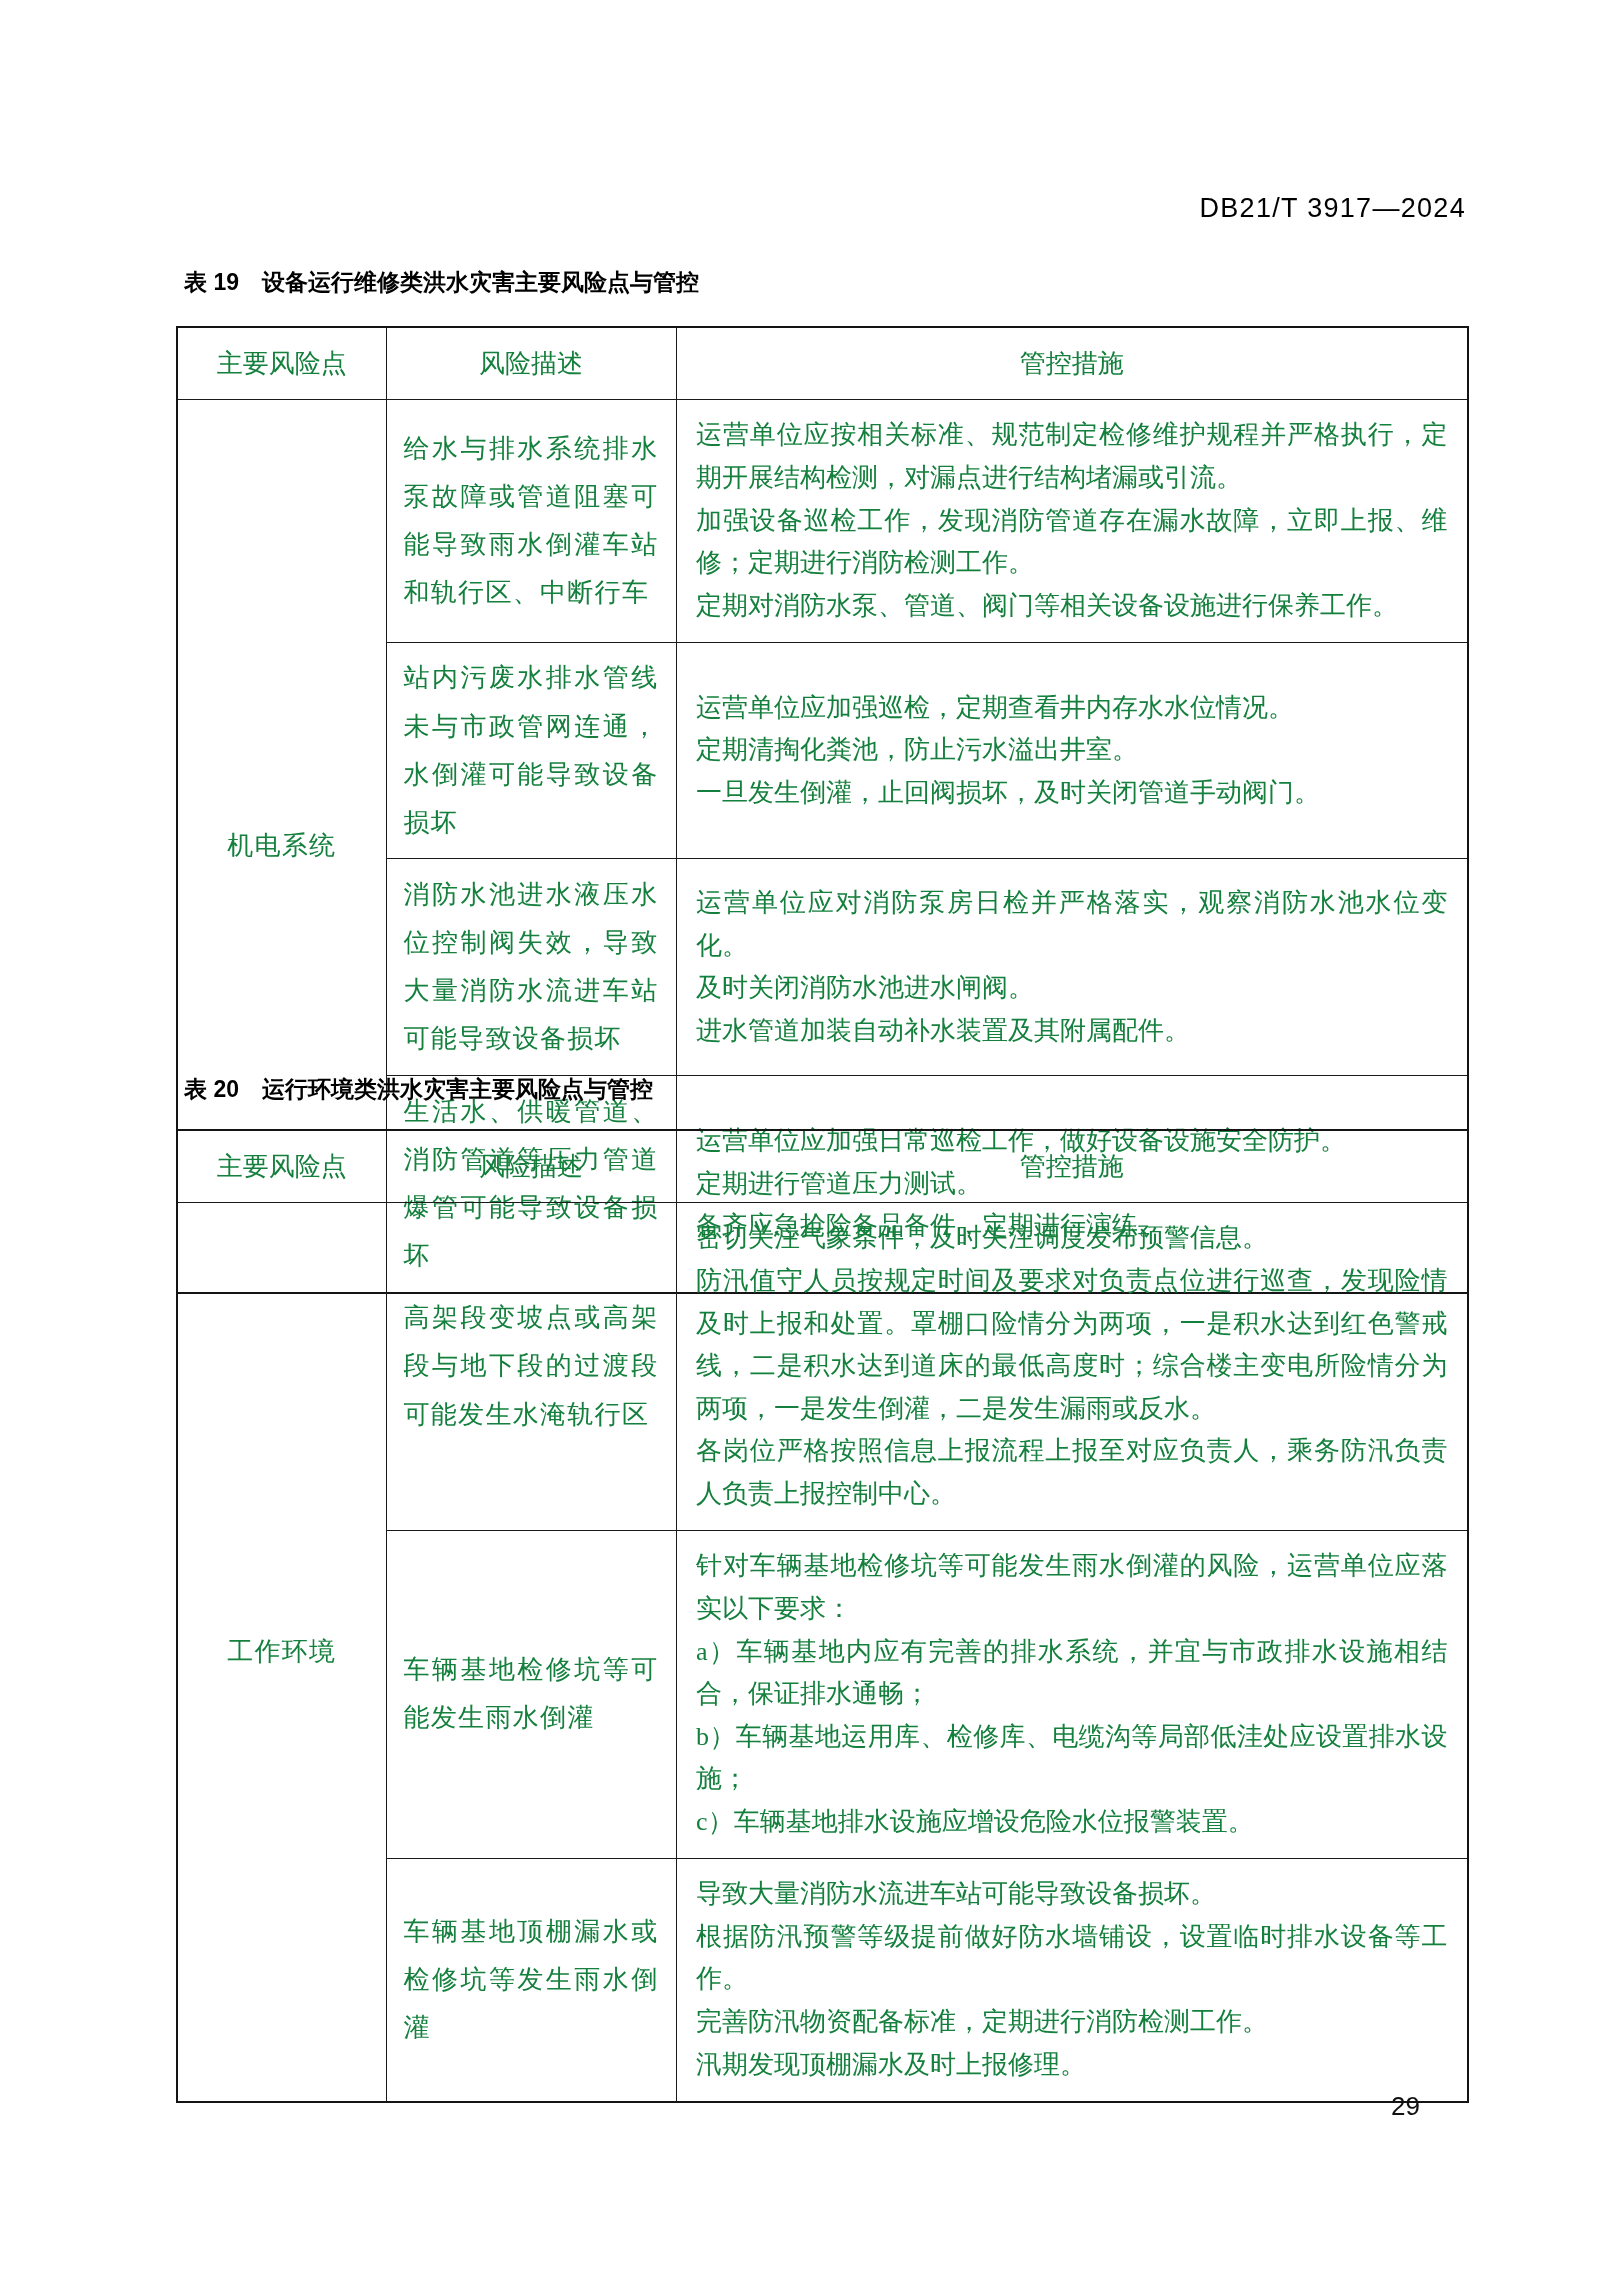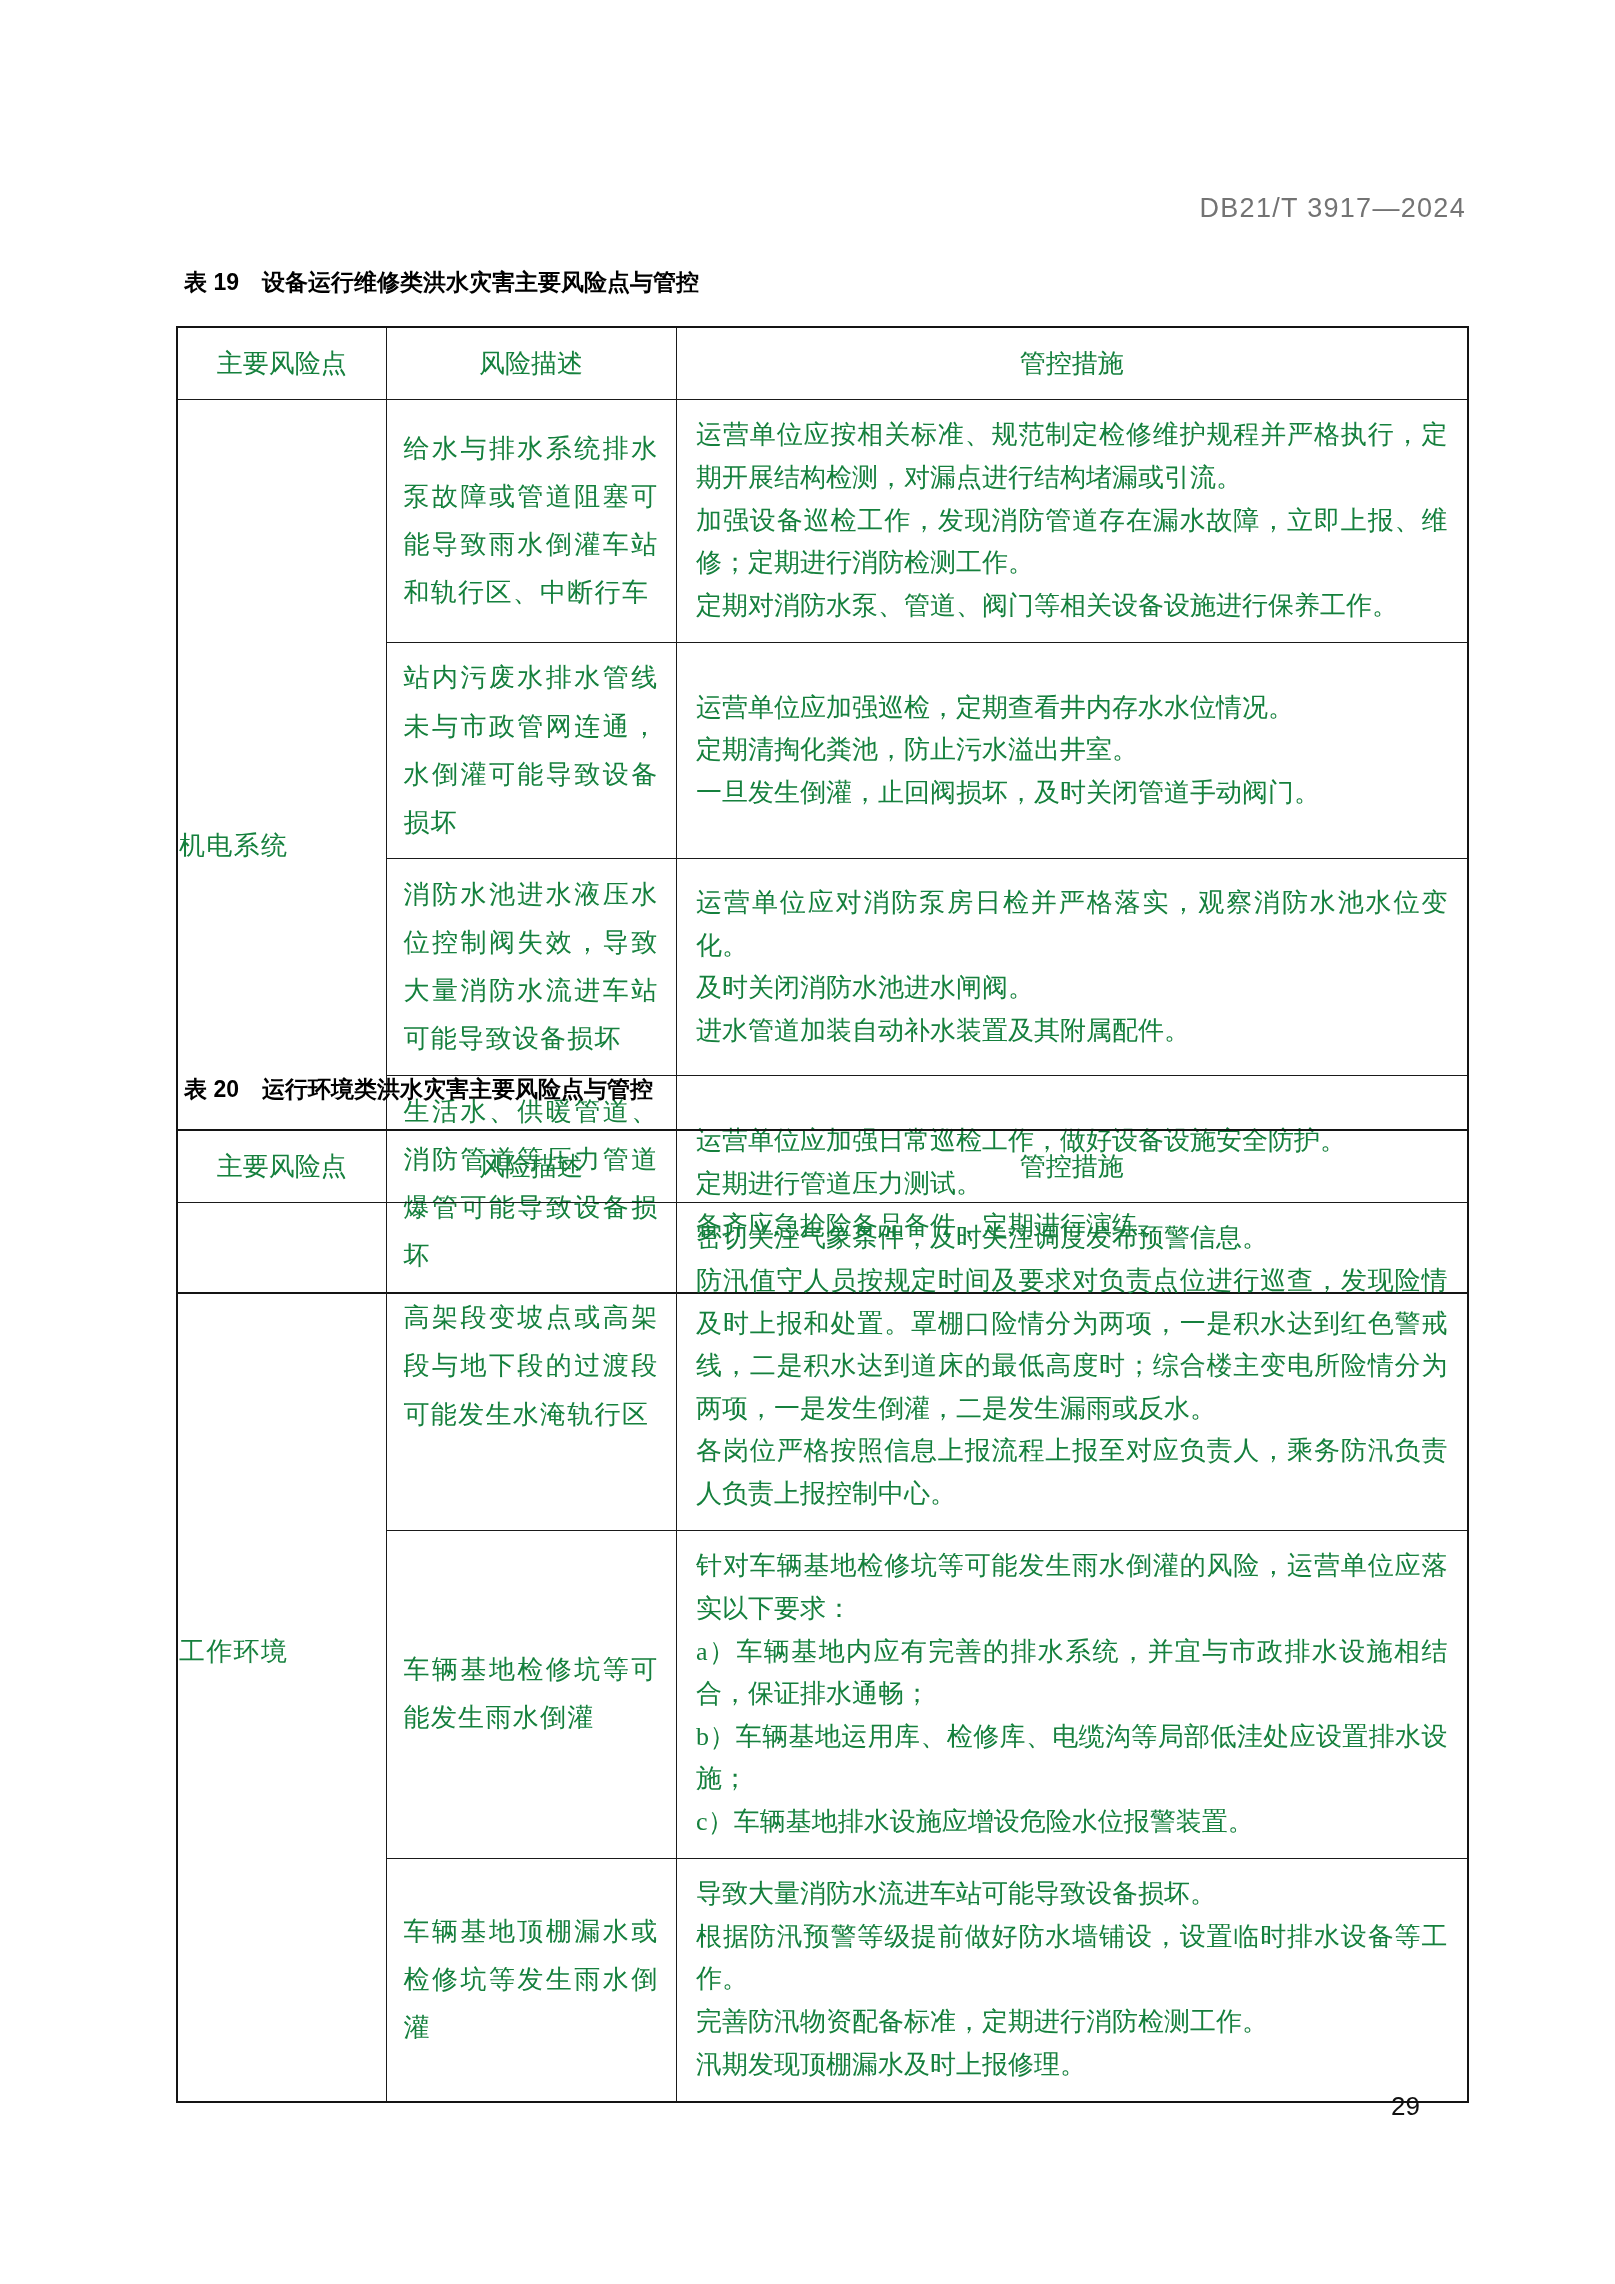--- a/index.html
+++ b/index.html
@@ -12,21 +12,21 @@
     font-family:"Liberation Serif","DejaVu Serif",serif;
     overflow:hidden;
   }
   .doc-code{
     position:absolute;
     top:193px;
     right:150px;
     font-family:"Liberation Sans","DejaVu Sans",sans-serif;
     font-size:27px;
     letter-spacing:1.3px;
-    color:#737373;
+    color:#000000;
   }
   .table-title{
     position:absolute;
     left:184px;
     width:1291px;
     text-align:left;
     font-family:"Liberation Sans","DejaVu Sans",sans-serif;
     font-weight:bold;
     font-size:23px;
     color:#000;
@@ -48,21 +48,21 @@
     font-size:26px;
     color:#15803d;
   }
   .risk-table th{
     font-weight:normal;
     text-align:center;
     vertical-align:middle;
     height:69px;
   }
   td.risk{
-    text-align:left;
+    text-align:center;
     vertical-align:middle;
     letter-spacing:1.3px;
   }
   td.desc{
     vertical-align:middle;
     padding:11.7px 17px;
     line-height:1.85;
     text-align:justify;
     text-align-last:left;
     letter-spacing:1.3px;

